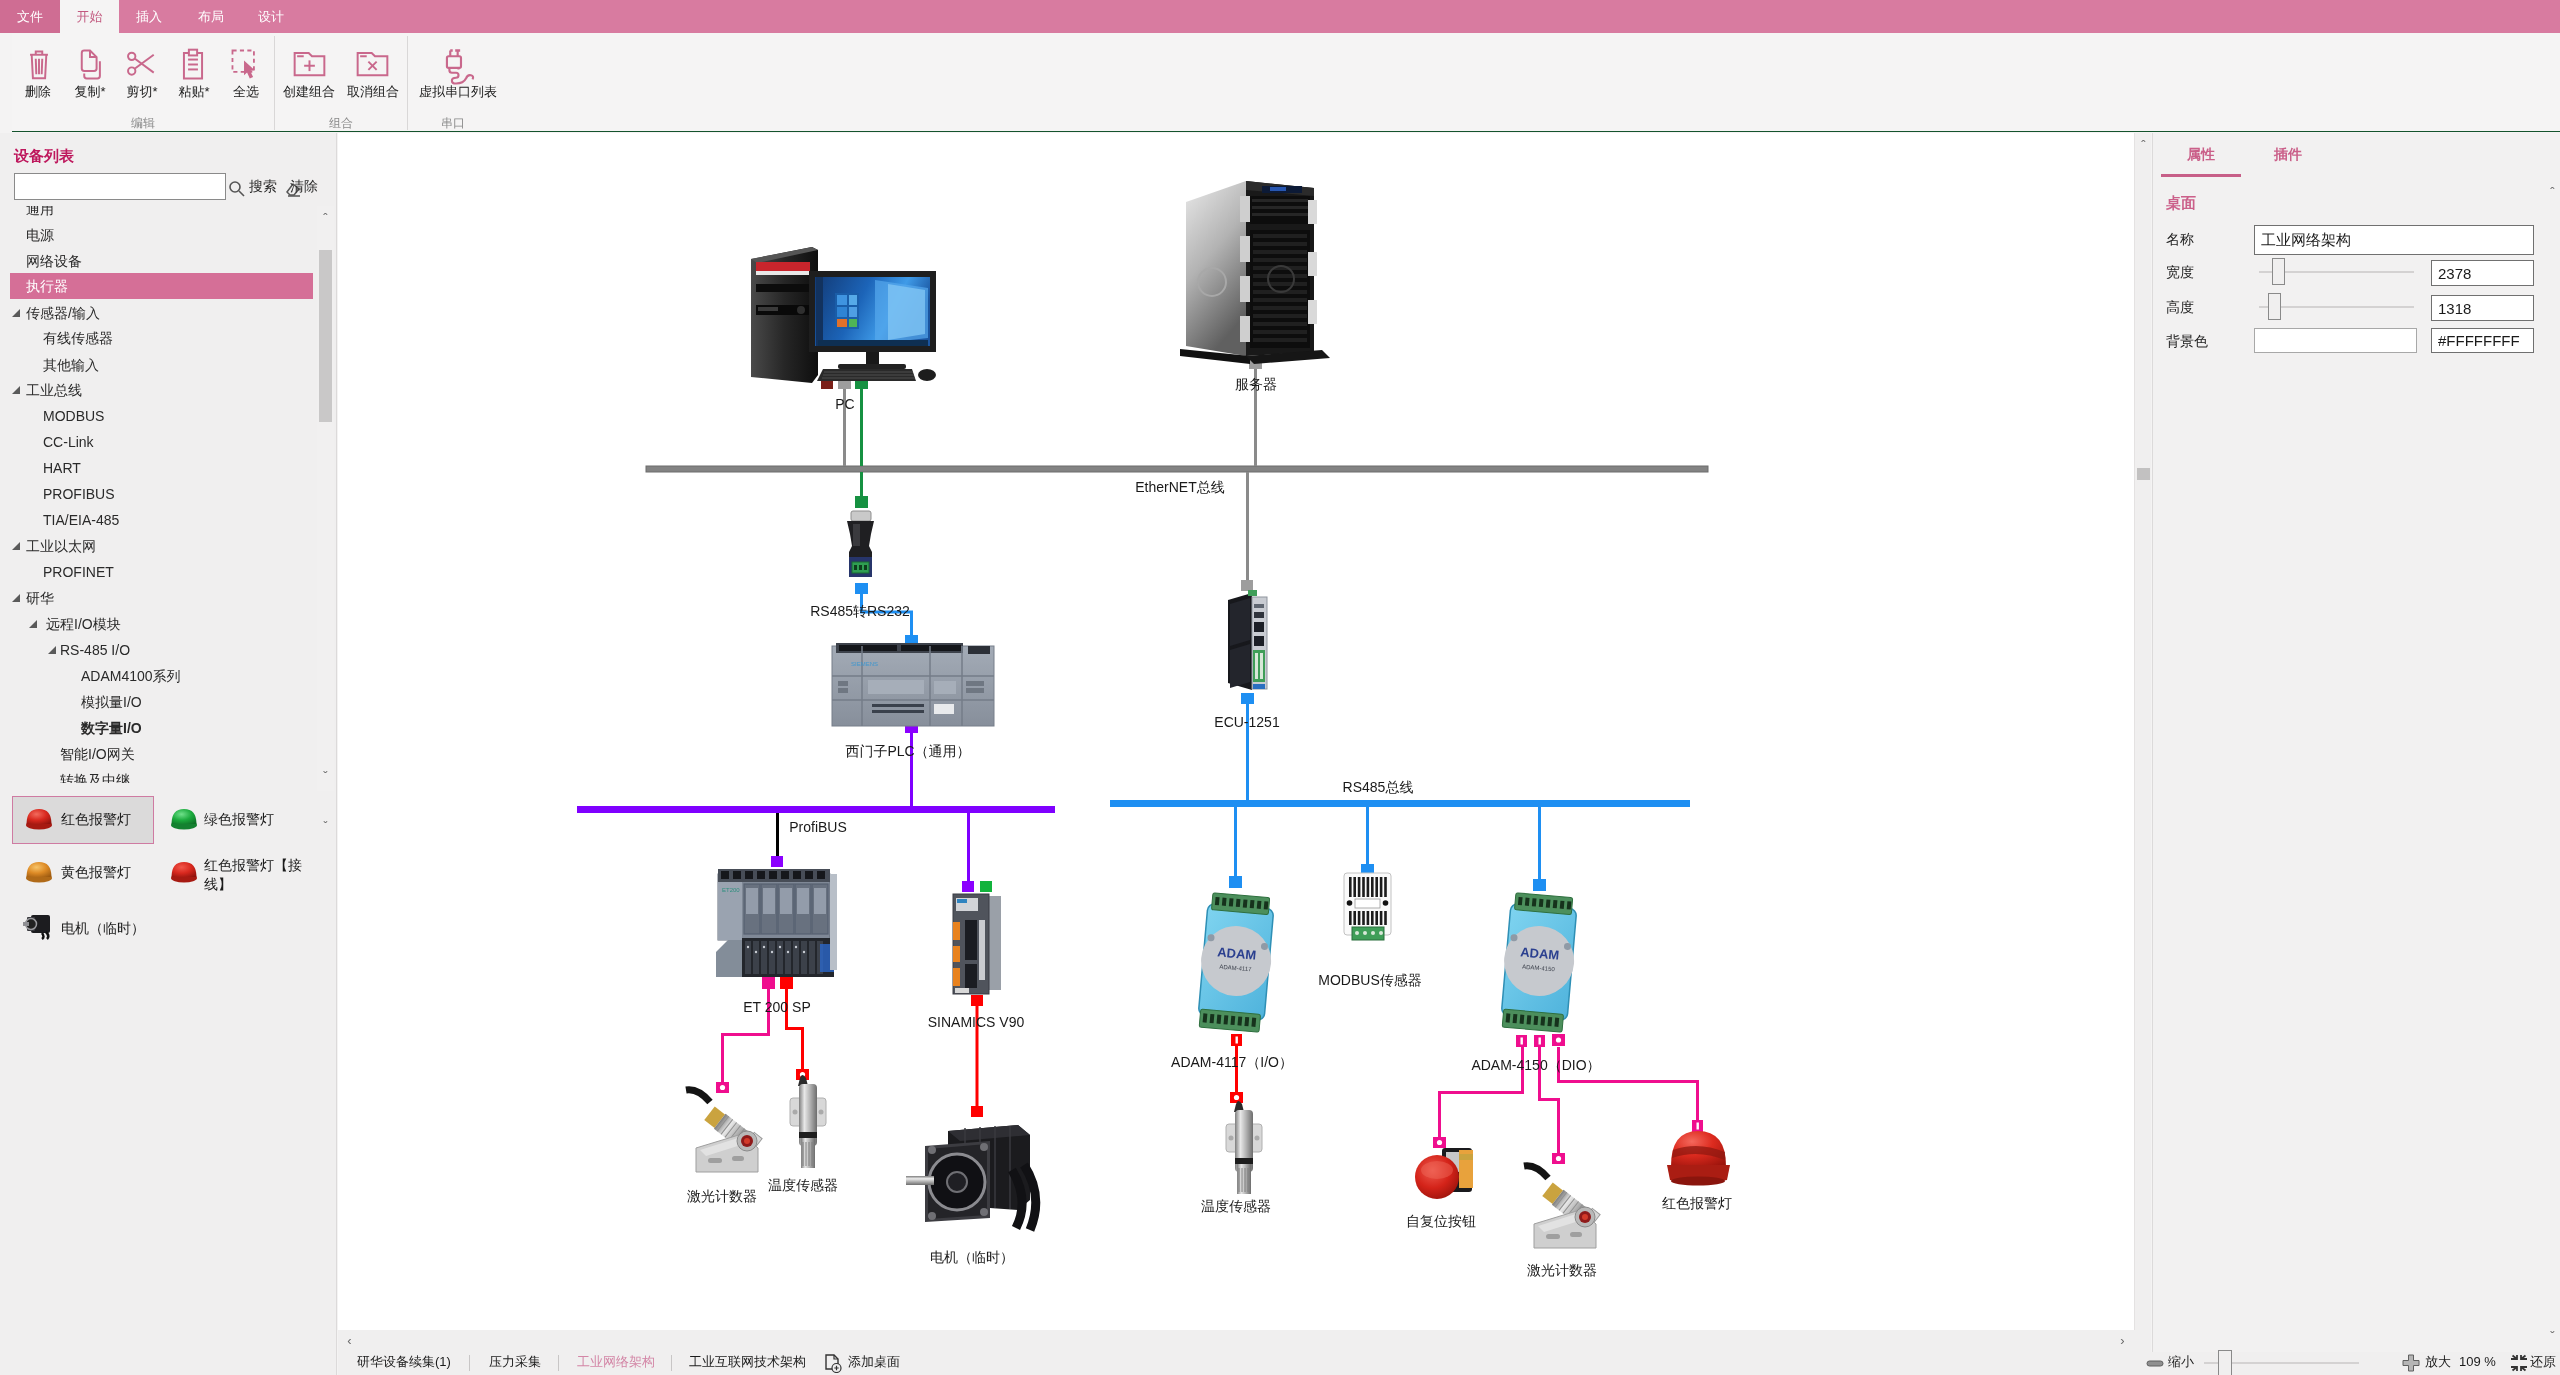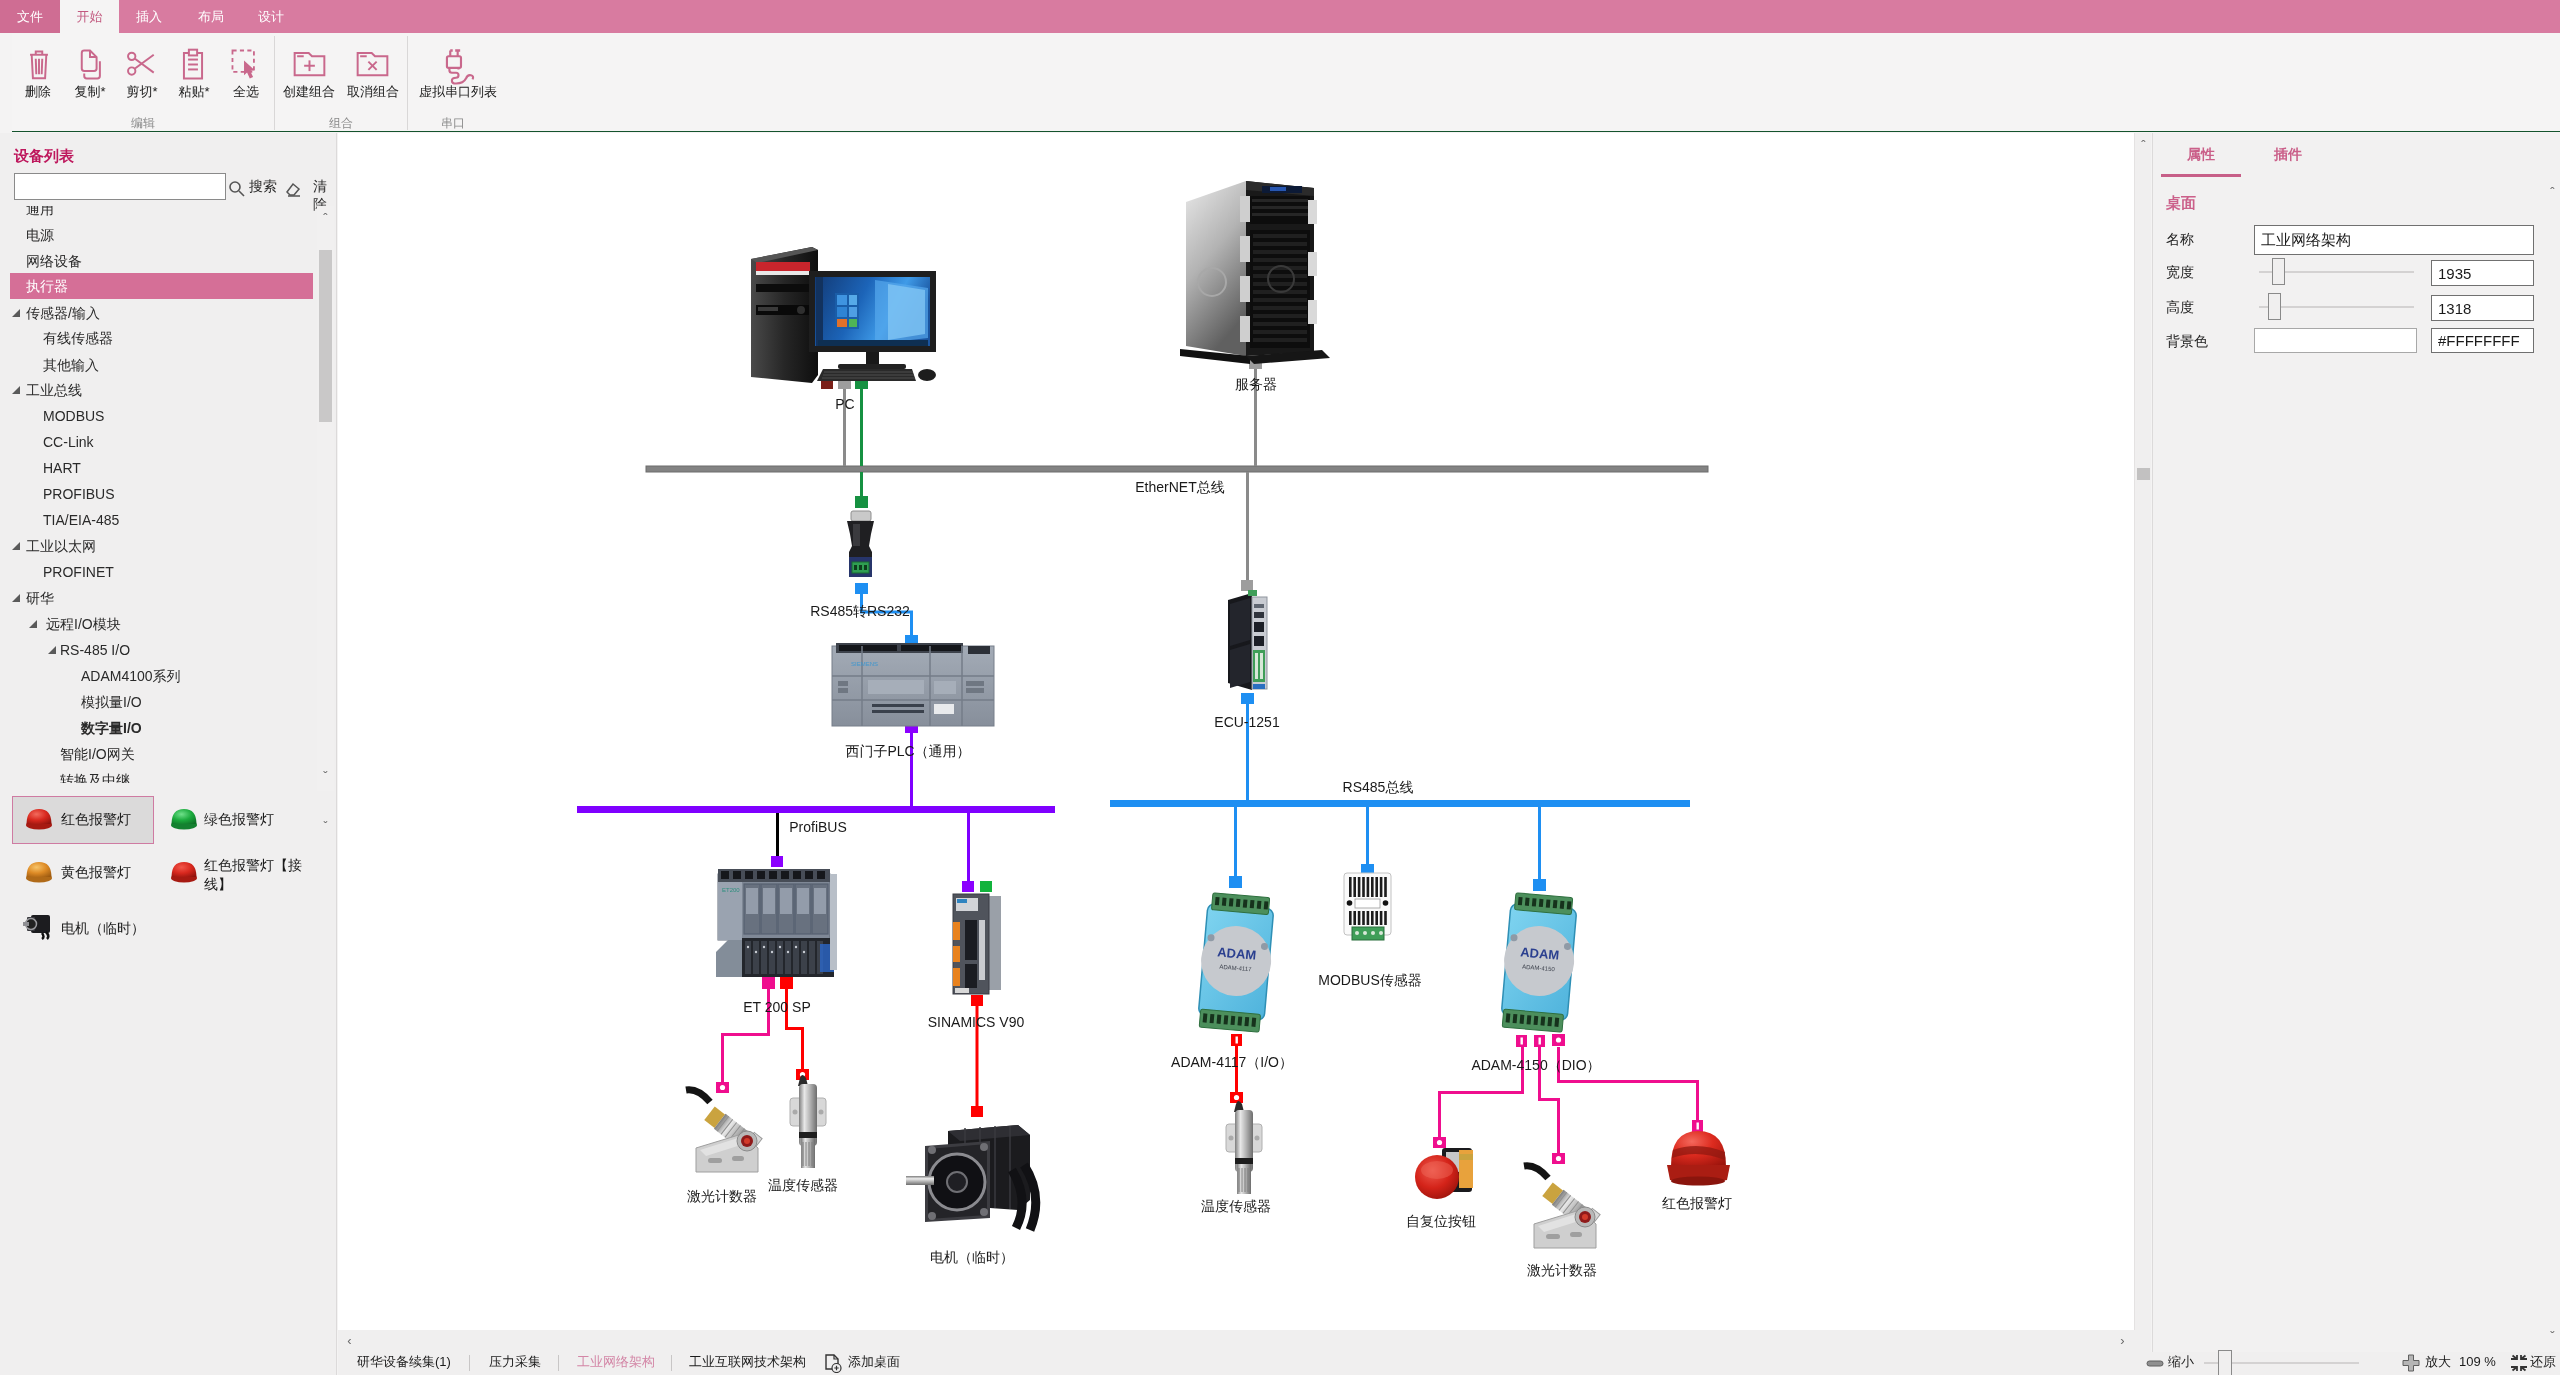--- a/index.html
+++ b/index.html
@@ -136,21 +136,21 @@
   <div id="searchbox"></div>
   <svg class="abs" style="left:228px;top:47px;" width="18" height="18" viewBox="0 0 18 18">
       <circle cx="7" cy="7" r="5" fill="none" stroke="#555" stroke-width="1.6"></circle>
       <line x1="11" y1="11" x2="16" y2="16" stroke="#555" stroke-width="1.6"></line>
     </svg>
   <div class="srchtool" style="left:249px;">搜索</div>
   <svg class="abs" style="left:284px;top:47px;" width="18" height="18" viewBox="0 0 18 18">
       <path d="M3 12 L9 4 L15 9 L10 15 L6 15 Z" fill="none" stroke="#555" stroke-width="1.5"></path>
       <line x1="4" y1="16" x2="16" y2="16" stroke="#555" stroke-width="1.5"></line>
     </svg>
-  <div class="srchtool" style="left:313px;">清除</div>
+  <div class="srchtool" style="left:290px;">清除</div>
   <div id="tree">
   <div class="ti" style="top:-10px;">
         <span class="tx" style="left:26px;">通用</span>
       </div>
   <div class="ti" style="top:16px;">
         <span class="tx" style="left:26px;">电源</span>
       </div>
   <div class="ti" style="top:42px;">
         <span class="tx" style="left:26px;">网络设备</span>
       </div>
@@ -835,21 +835,21 @@
 <div id="rightpanel">
   <div class="rtab" style="left:34px;">属性</div>
   <div class="rtab" style="left:121px;">插件</div>
   <div style="position:absolute;left:8px;top:41px;width:80px;height:3px;background:#c75f88;"></div>
   <div style="position:absolute;left:13px;top:61px;font-size:15px;font-weight:bold;color:#cb608a;">桌面</div>
   <div class="plabel" style="top:98px;">名称</div>
   <div class="pinput" style="left:101px;top:92px;width:280px;height:30px;">工业网络架构</div>
   <div class="plabel" style="top:131px;">宽度</div>
   <div class="sltrack" style="left:106px;top:138px;width:155px;"></div>
   <div class="slthumb" style="left:119px;top:125px;"></div>
-  <div class="pinput" style="left:278px;top:127px;width:103px;height:26px;">1935</div>
+  <div class="pinput" style="left:278px;top:127px;width:103px;height:26px;">2378</div>
   <div class="plabel" style="top:166px;">高度</div>
   <div class="sltrack" style="left:106px;top:173px;width:155px;"></div>
   <div class="slthumb" style="left:115px;top:160px;"></div>
   <div class="pinput" style="left:278px;top:162px;width:103px;height:26px;">1318</div>
   <div class="plabel" style="top:200px;">背景色</div>
   <div style="position:absolute;left:101px;top:195px;width:163px;height:25px;background:#ffffff;border:1px solid #a8a8a8;"></div>
   <div class="pinput" style="left:278px;top:195px;width:103px;height:25px;">#FFFFFFFF</div>
   <div class="arr" style="left:391px;top:52px;">ˆ</div>
   <div class="arr" style="left:391px;top:1196px;">ˇ</div>
 </div>

